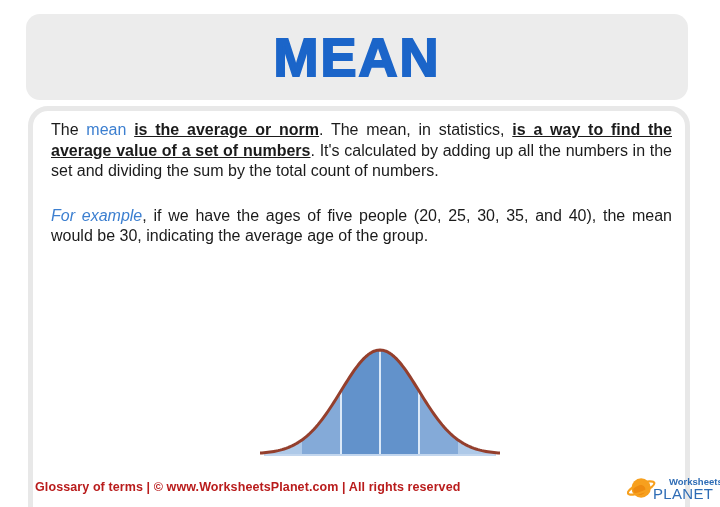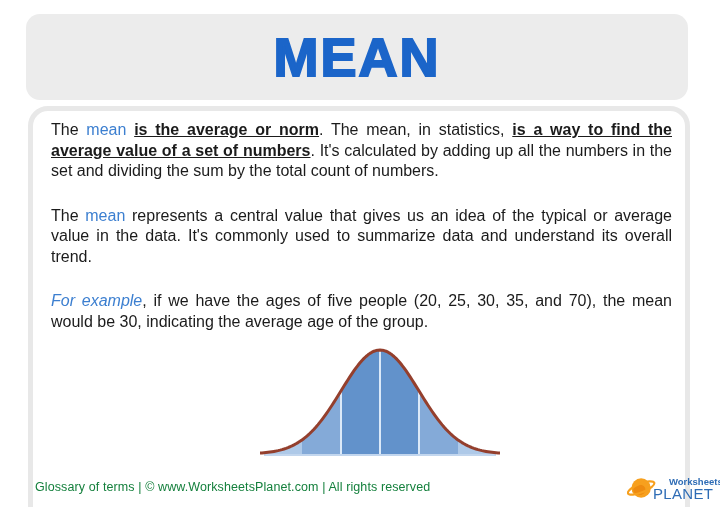--- a/index.html
+++ b/index.html
@@ -12,42 +12,41 @@
   .card{position:absolute;left:28px;top:106px;width:662px;height:430px;background:#ffffff;
         border:5px solid #e8e8e8;border-radius:20px;box-sizing:border-box;}
   .paragraphs{position:absolute;left:18px;right:13px;top:9px;}
   .paragraphs p{margin:0 0 24px 0;font-size:16px;line-height:20.5px;color:#1b1b1b;
         text-align:justify;}
   .t-n{}
   .t-blue{color:#3c7fd0;}
   .t-bu{font-weight:bold;text-decoration:underline;}
   .t-bi{color:#3c7fd0;font-style:italic;margin-top:8px;}
   #bell{position:absolute;left:227px;top:234px;width:240px;height:112px;}
-  .footer{position:absolute;left:35px;top:480px;font-size:12.5px;font-weight:normal;
-        color:#15803d;letter-spacing:0.1px;}
+  .footer{position:absolute;left:35px;top:480px;font-size:12.5px;font-weight:bold;
+        color:#b91c1c;letter-spacing:0.1px;}
   .logo{position:absolute;left:627px;top:473px;display:flex;align-items:center;}
   .logo-icon{width:30px;height:30px;flex:0 0 auto;}
   .logo-text{margin-left:-4px;display:flex;flex-direction:column;}
   .logo-l1{font-size:9.5px;font-weight:bold;color:#2e6cb5;line-height:10px;padding-left:16px;}
   .logo-l2{font-size:15px;font-weight:normal;color:#2e6cb5;line-height:13px;letter-spacing:0.3px;}
 </style>
 </head>
 <body>
 
 <div class="page">
 
   <div class="title-band">
     <h1 class="page-title">MEAN</h1>
   </div>
 
   <div class="card">
     <div class="paragraphs" id="paras">
         <p><span class="t-n">The </span><span class="t-blue">mean</span><span class="t-n"> </span><span class="t-bu">is the average or norm</span><span class="t-n">. The mean, in statistics, </span><span class="t-bu">is a way to find the average value of a set of numbers</span><span class="t-n">. It's calculated by adding up all the numbers in the set and dividing the sum by the total count of numbers.</span></p>
-        <p><span class="t-n">The </span><span class="t-blue">mean</span><span class="t-n"> represents a central value that gives us an idea of the typical or average value in the data. It's commonly used to summarize data and understand its overall trend.</span></p>
-        <p><span class="t-bi">For example</span><span class="t-n">, if we have the ages of five people (20, 25, 30, 35, and 70), the mean would be 30, indicating the average age of the group.</span></p>
+        <p><span class="t-bi">For example</span><span class="t-n">, if we have the ages of five people (20, 25, 30, 35, and 40), the mean would be 30, indicating the average age of the group.</span></p>
       </div>
     <svg id="bell" viewBox="0 0 240 112">
         <defs>
           <clipPath id="bc">
             <path d="M0 108.09 L2 107.93 L4 107.75 L6 107.55 L8 107.32 L10 107.05 L12 106.75 L14 106.41 L16 106.03 L18 105.60 L20 105.12 L22 104.58 L24 103.97 L26 103.30 L28 102.56 L30 101.75 L32 100.84 L34 99.86 L36 98.77 L38 97.60 L40 96.31 L42 94.93 L44 93.43 L46 91.81 L48 90.08 L50 88.23 L52 86.26 L54 84.16 L56 81.94 L58 79.61 L60 77.15 L62 74.58 L64 71.90 L66 69.12 L68 66.24 L70 63.28 L72 60.24 L74 57.13 L76 53.97 L78 50.76 L80 47.54 L82 44.30 L84 41.08 L86 37.88 L88 34.73 L90 31.64 L92 28.63 L94 25.72 L96 22.94 L98 20.30 L100 17.81 L102 15.51 L104 13.39 L106 11.49 L108 9.81 L110 8.36 L112 7.17 L114 6.22 L116 5.55 L118 5.14 L120 5.00 L122 5.14 L124 5.55 L126 6.22 L128 7.17 L130 8.36 L132 9.81 L134 11.49 L136 13.39 L138 15.51 L140 17.81 L142 20.30 L144 22.94 L146 25.72 L148 28.63 L150 31.64 L152 34.73 L154 37.88 L156 41.08 L158 44.30 L160 47.54 L162 50.76 L164 53.97 L166 57.13 L168 60.24 L170 63.28 L172 66.24 L174 69.12 L176 71.90 L178 74.58 L180 77.15 L182 79.61 L184 81.94 L186 84.16 L188 86.26 L190 88.23 L192 90.08 L194 91.81 L196 93.43 L198 94.93 L200 96.31 L202 97.60 L204 98.77 L206 99.86 L208 100.84 L210 101.75 L212 102.56 L214 103.30 L216 103.97 L218 104.58 L220 105.12 L222 105.60 L224 106.03 L226 106.41 L228 106.75 L230 107.05 L232 107.32 L234 107.55 L236 107.75 L238 107.93 L240 108.09 L240 109 L0 109 Z"></path>
           </clipPath>
         </defs>
         <path d="M0 108.09 L2 107.93 L4 107.75 L6 107.55 L8 107.32 L10 107.05 L12 106.75 L14 106.41 L16 106.03 L18 105.60 L20 105.12 L22 104.58 L24 103.97 L26 103.30 L28 102.56 L30 101.75 L32 100.84 L34 99.86 L36 98.77 L38 97.60 L40 96.31 L42 94.93 L44 93.43 L46 91.81 L48 90.08 L50 88.23 L52 86.26 L54 84.16 L56 81.94 L58 79.61 L60 77.15 L62 74.58 L64 71.90 L66 69.12 L68 66.24 L70 63.28 L72 60.24 L74 57.13 L76 53.97 L78 50.76 L80 47.54 L82 44.30 L84 41.08 L86 37.88 L88 34.73 L90 31.64 L92 28.63 L94 25.72 L96 22.94 L98 20.30 L100 17.81 L102 15.51 L104 13.39 L106 11.49 L108 9.81 L110 8.36 L112 7.17 L114 6.22 L116 5.55 L118 5.14 L120 5.00 L122 5.14 L124 5.55 L126 6.22 L128 7.17 L130 8.36 L132 9.81 L134 11.49 L136 13.39 L138 15.51 L140 17.81 L142 20.30 L144 22.94 L146 25.72 L148 28.63 L150 31.64 L152 34.73 L154 37.88 L156 41.08 L158 44.30 L160 47.54 L162 50.76 L164 53.97 L166 57.13 L168 60.24 L170 63.28 L172 66.24 L174 69.12 L176 71.90 L178 74.58 L180 77.15 L182 79.61 L184 81.94 L186 84.16 L188 86.26 L190 88.23 L192 90.08 L194 91.81 L196 93.43 L198 94.93 L200 96.31 L202 97.60 L204 98.77 L206 99.86 L208 100.84 L210 101.75 L212 102.56 L214 103.30 L216 103.97 L218 104.58 L220 105.12 L222 105.60 L224 106.03 L226 106.41 L228 106.75 L230 107.05 L232 107.32 L234 107.55 L236 107.75 L238 107.93 L240 108.09 L240 109 L0 109 Z" fill="#aec9e8"></path>
         <rect x="42" y="0" width="156" height="112" fill="#84aad8" clip-path="url(#bc)"></rect>
         <rect x="81" y="0" width="78" height="112" fill="#6292cb" clip-path="url(#bc)"></rect>

